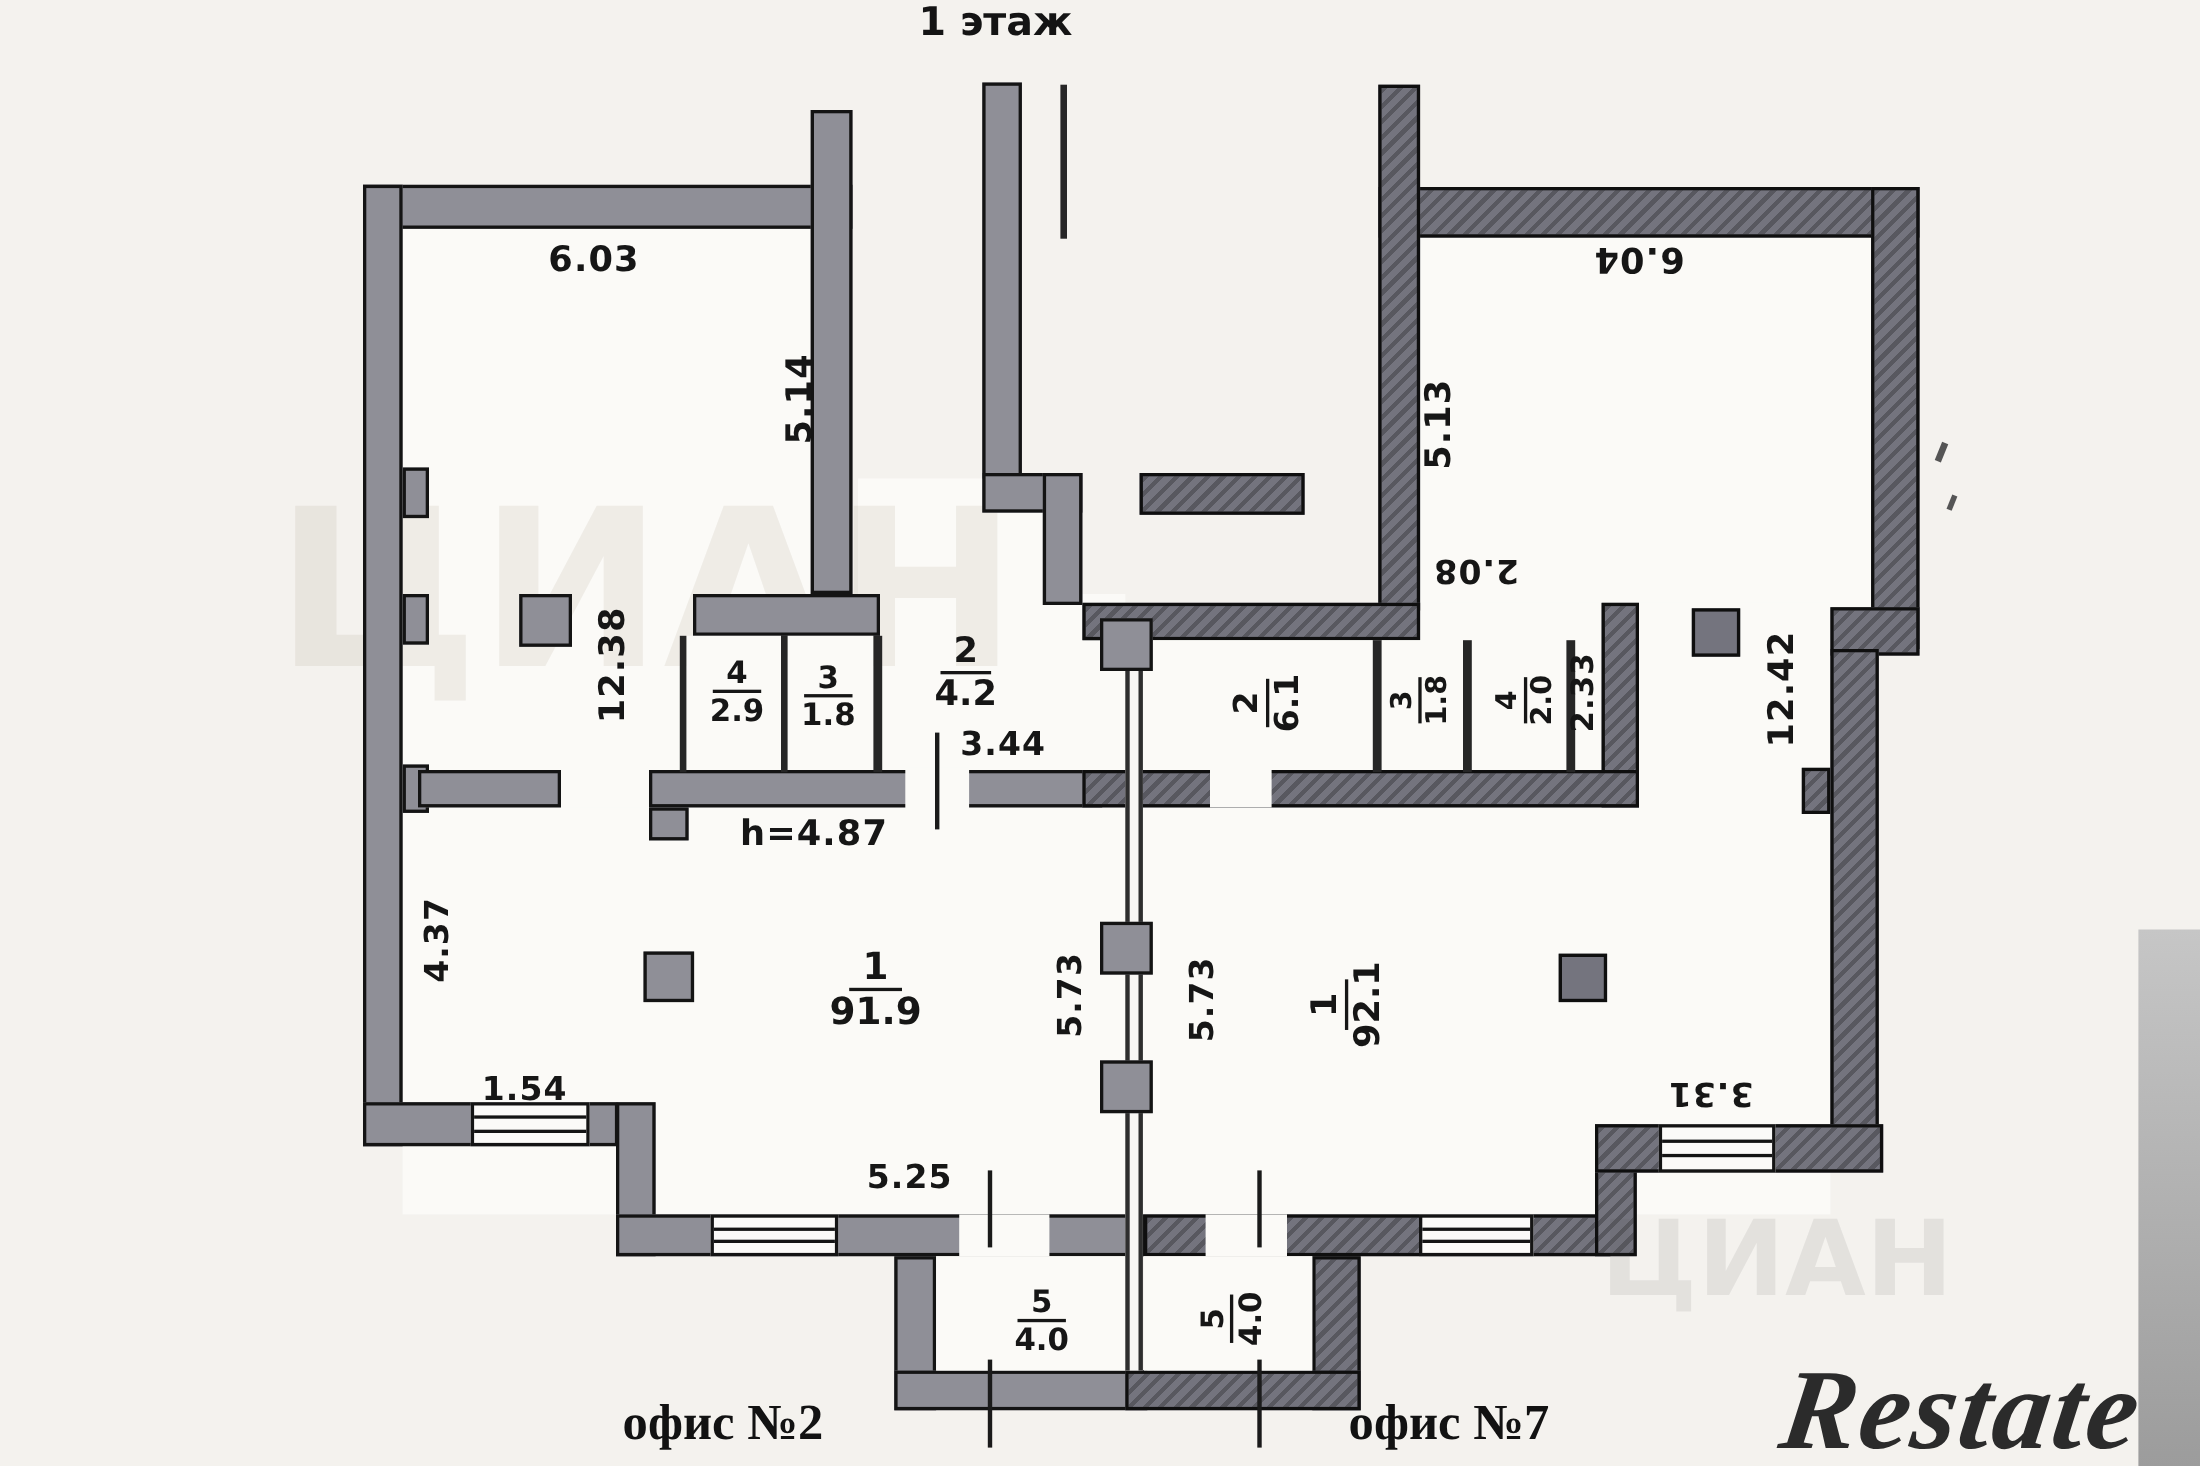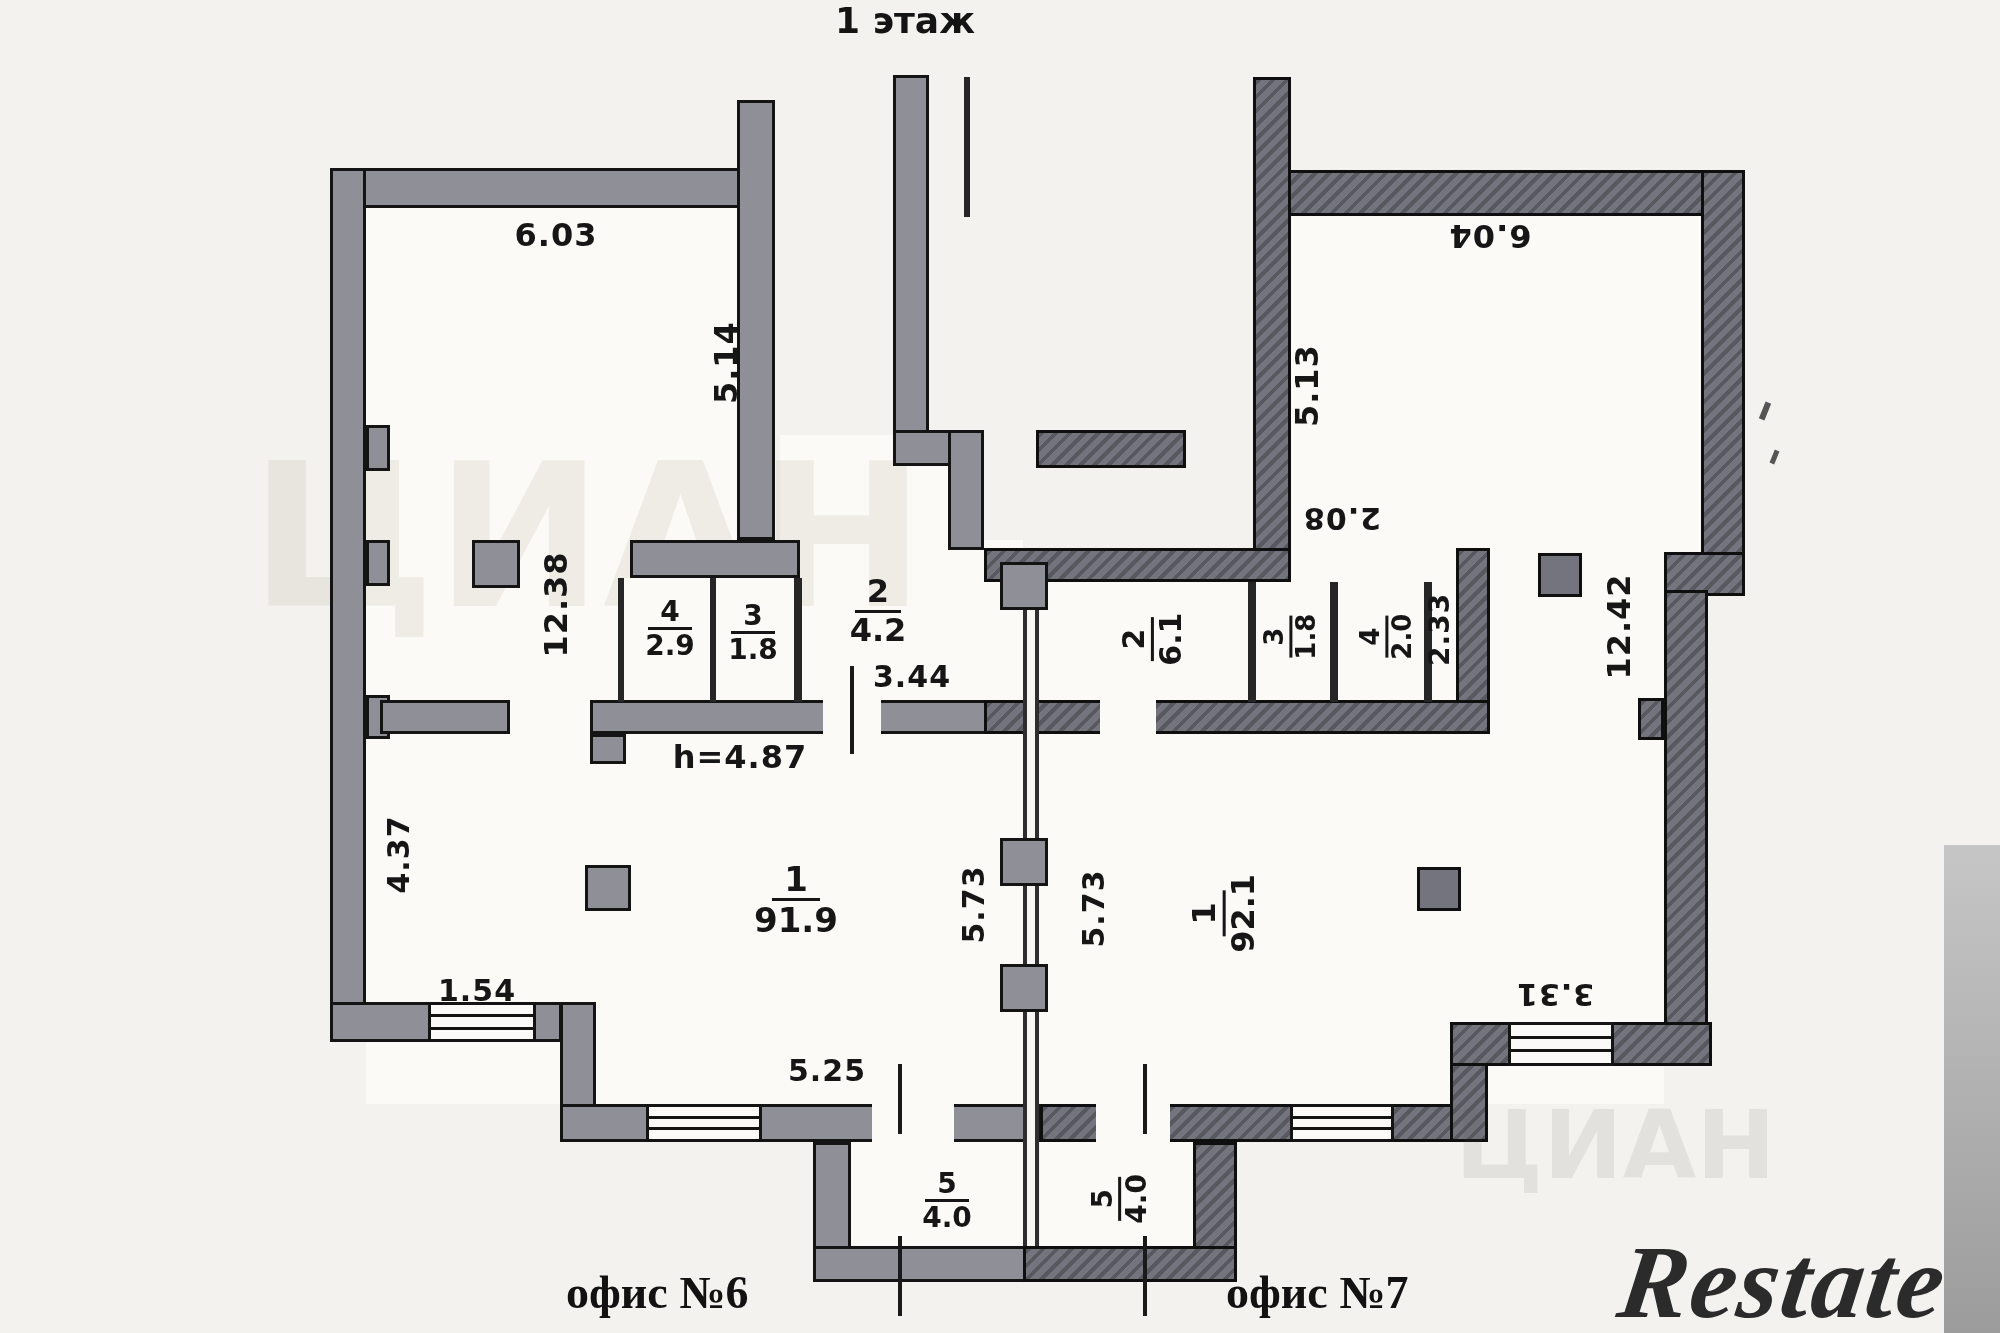--- a/index.html
+++ b/index.html
@@ -133,21 +133,21 @@
   <div class="tick" style="left:898px;top:1064px;height:70px;"></div>
   <div class="tick" style="left:898px;top:1236px;height:80px;"></div>
   <div class="tick" style="left:1143px;top:1064px;height:70px;"></div>
   <div class="tick" style="left:1143px;top:1236px;height:80px;"></div>
 
   <div class="stray" style="left:1762px;top:402px;width:6px;height:18px;transform:rotate(22deg);"></div>
   <div class="stray" style="left:1772px;top:450px;width:5px;height:14px;transform:rotate(22deg);"></div>
 
   <div class="title" style="left:800px;top:0px;width:210px;">1 этаж</div>
 
-  <div class="dim" style="left:495px;top:218px;width:90px;font-size:32px;margin-left:16px;">6.03</div>
+  <div class="dim" style="left:495px;top:218px;width:90px;font-size:32px;">6.03</div>
   <div class="dim" style="left:677px;top:345px;width:100px;font-size:32px;transform:rotate(-90deg);">5.14</div>
   <div class="dim" style="left:505px;top:588px;width:104px;font-size:32px;transform:rotate(-90deg);">12.38</div>
   <div class="frac" style="left:636px;top:596px;width:68px;font-size:28px;">
     <span class="n">4</span>
     <span class="a">2.9</span>
   </div>
   <div class="frac" style="left:719px;top:600px;width:68px;font-size:28px;">
     <span class="n">3</span>
     <span class="a">1.8</span>
   </div>
@@ -162,21 +162,21 @@
     <span class="a">91.9</span>
   </div>
   <div class="dim" style="left:921px;top:888px;width:104px;transform:rotate(-90deg);">5.73</div>
   <div class="dim" style="left:346px;top:838px;width:104px;transform:rotate(-90deg);">4.37</div>
   <div class="dim" style="left:430px;top:974px;width:94px;">1.54</div>
   <div class="dim" style="left:775px;top:1054px;width:104px;">5.25</div>
   <div class="frac" style="left:914px;top:1168px;width:66px;font-size:28px;">
     <span class="n">5</span>
     <span class="a">4.0</span>
   </div>
-  <div class="office-name" style="left:566px;top:1266px;">офис №6</div>
+  <div class="office-name" style="left:566px;top:1266px;">офис №2</div>
 
   <div class="dim" style="left:1443px;top:218px;width:94px;font-size:32px;transform:rotate(180deg);">6.04</div>
   <div class="dim" style="left:1256px;top:368px;width:104px;font-size:32px;transform:rotate(-90deg);">5.13</div>
   <div class="dim" style="left:1295px;top:502px;width:94px;transform:rotate(180deg);">2.08</div>
   <div class="frac" style="left:1116px;top:604px;width:72px;transform:rotate(-90deg);">
     <span class="n">2</span>
     <span class="a">6.1</span>
   </div>
   <div class="frac" style="left:1258px;top:606px;width:66px;font-size:26px;transform:rotate(-90deg);">
     <span class="n">3</span>

